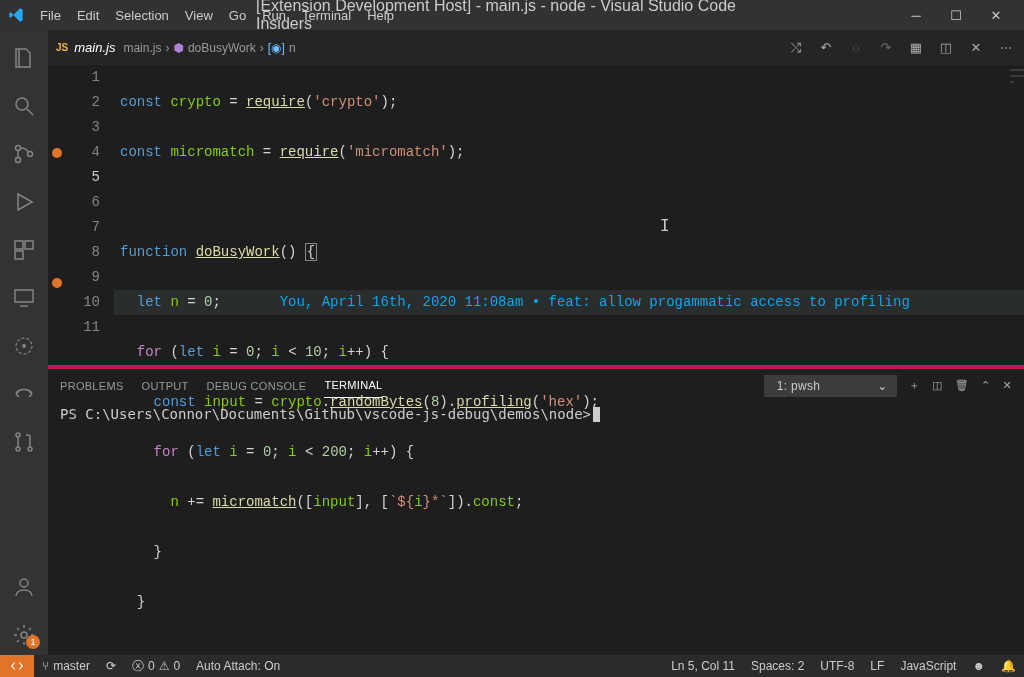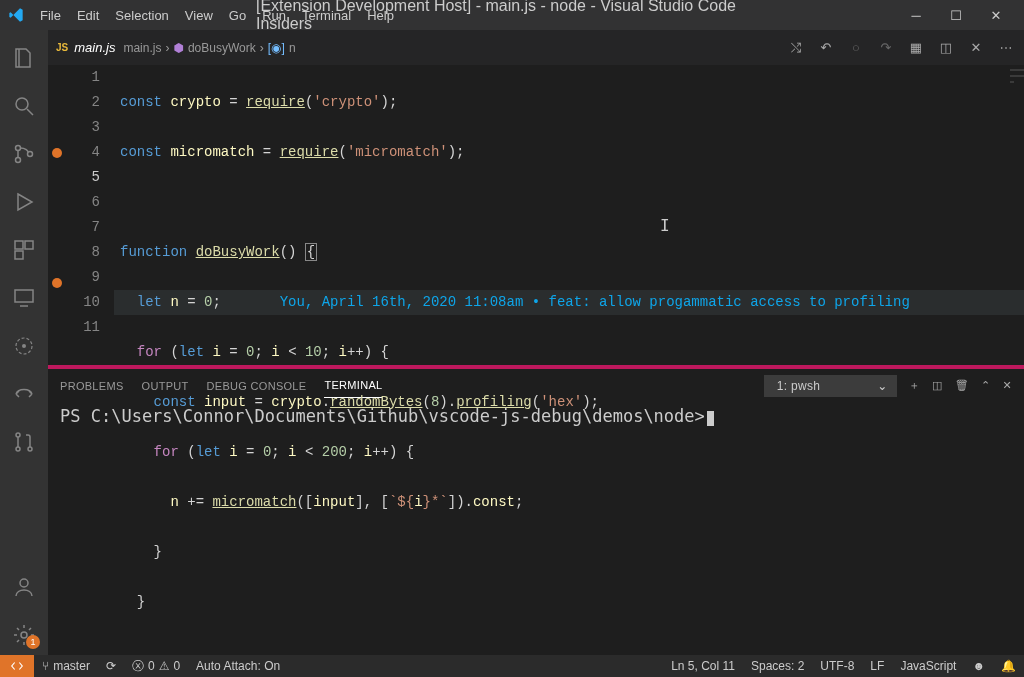--- a/index.html
+++ b/index.html
@@ -69,21 +69,21 @@
 .bpcol { width:18px; }
 .bpcol .bp { width:10px; height:10px; border-radius:50%; background:#e07429; margin:8px auto 0; }
 .linenums { width:40px; text-align:right; color:#858585; padding-right:14px; margin-left:8px;}
 .code { flex:1; white-space:pre; color:#d4d4d4; position:relative; }
 .code .line { height:25px; padding-left:6px; }
 .kw { color:#569cd6; }
 .kw2 { color:#c586c0; }
 .fn { color:#dcdcaa;text-decoration:underline; }
 .num { color:#b5cea8; }
 .str { color:#ce9178; }
-.var { color:#fef9c3; }
+.var { color:#84cc16; }
 .blame { color:#0ea5e9; }
 .curline { background:#2a2d2e; }
 .cursorbox { border:1px solid #888; padding:0 1px; }
 .minimap { position:absolute; right:0; top:0; width:14px; height:150px; }
 .minimap .mm { background:#3a3a3a; height:2px; margin:4px 0; }
 .panel {
   height:290px;
   background:#1e1e1e;
   border-top:4px solid #be185d;
   display:flex;
@@ -96,21 +96,21 @@
   padding:0 12px;
   gap:18px;
   font-size:11px;
   color:#999;
   letter-spacing:0.3px;
 }
 .paneltabs .ptab { cursor:pointer; text-transform:uppercase; }
 .paneltabs .ptab.active { color:#fff; border-bottom:1px solid #fff; padding-bottom:6px; margin-top:6px;}
 .paneltabs .ptr { margin-left:auto; display:flex; align-items:center; gap:12px; color:#aaa; }
 .termselect { background:#3c3c3c; color:#ccc; padding:3px 8px 3px 12px; border:1px solid #3c3c3c; display:flex; align-items:center; gap:57px; font-size:12px;}
-.panelbody { flex:1; padding:4px 12px; font-family:Consolas,monospace; font-size:17px; color:#ccc; }
+.panelbody { flex:1; padding:4px 12px; font-family:Consolas,monospace; font-size:14px; color:#ccc; }
 .panelbody .cursor { display:inline-block; width:7px; height:15px; background:#ccc; vertical-align:text-bottom; margin-left:2px;}
 .statusbar {
   height:22px;
   background:#2b2b2b;
   display:flex;
   align-items:center;
   color:#ccc;
   font-size:12px;
 }
 .statusbar .remote { background:#e07429; height:22px; width:34px; display:flex; align-items:center; justify-content:center; color:#fff; }

